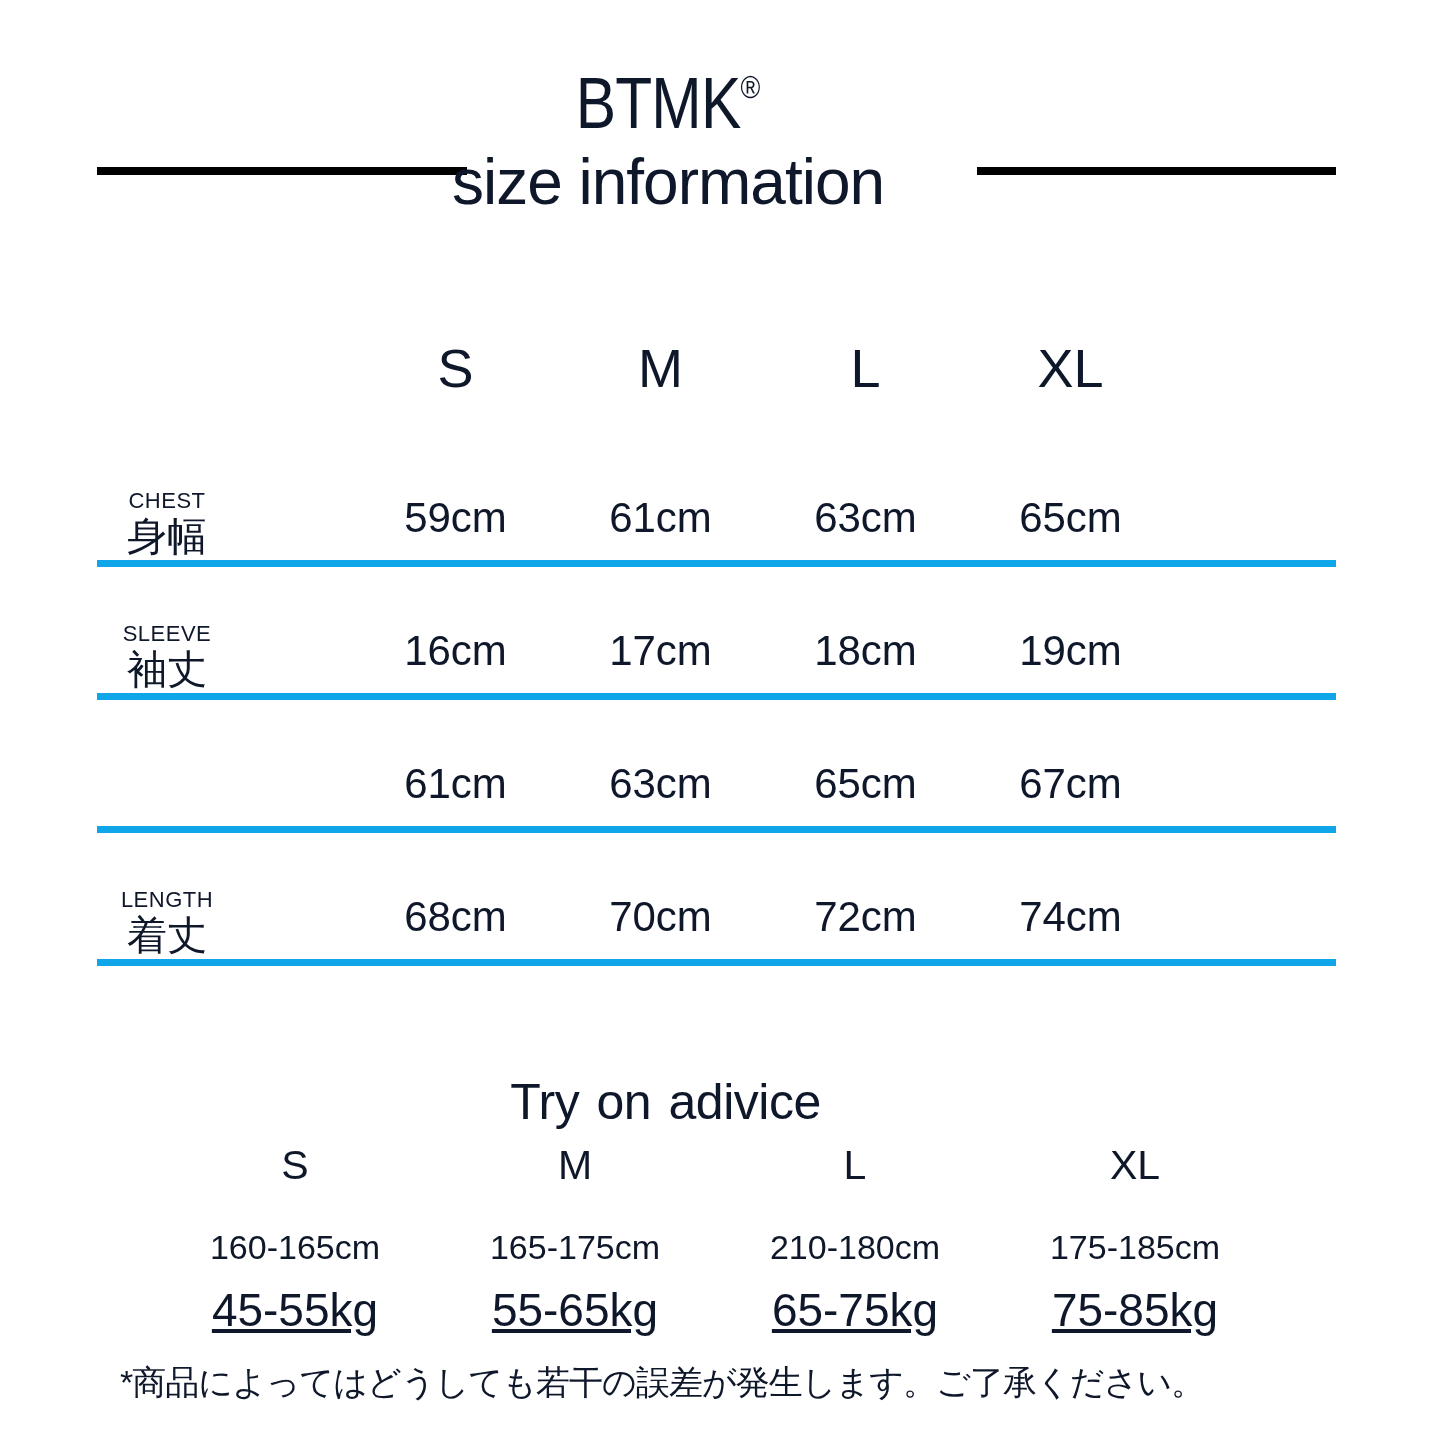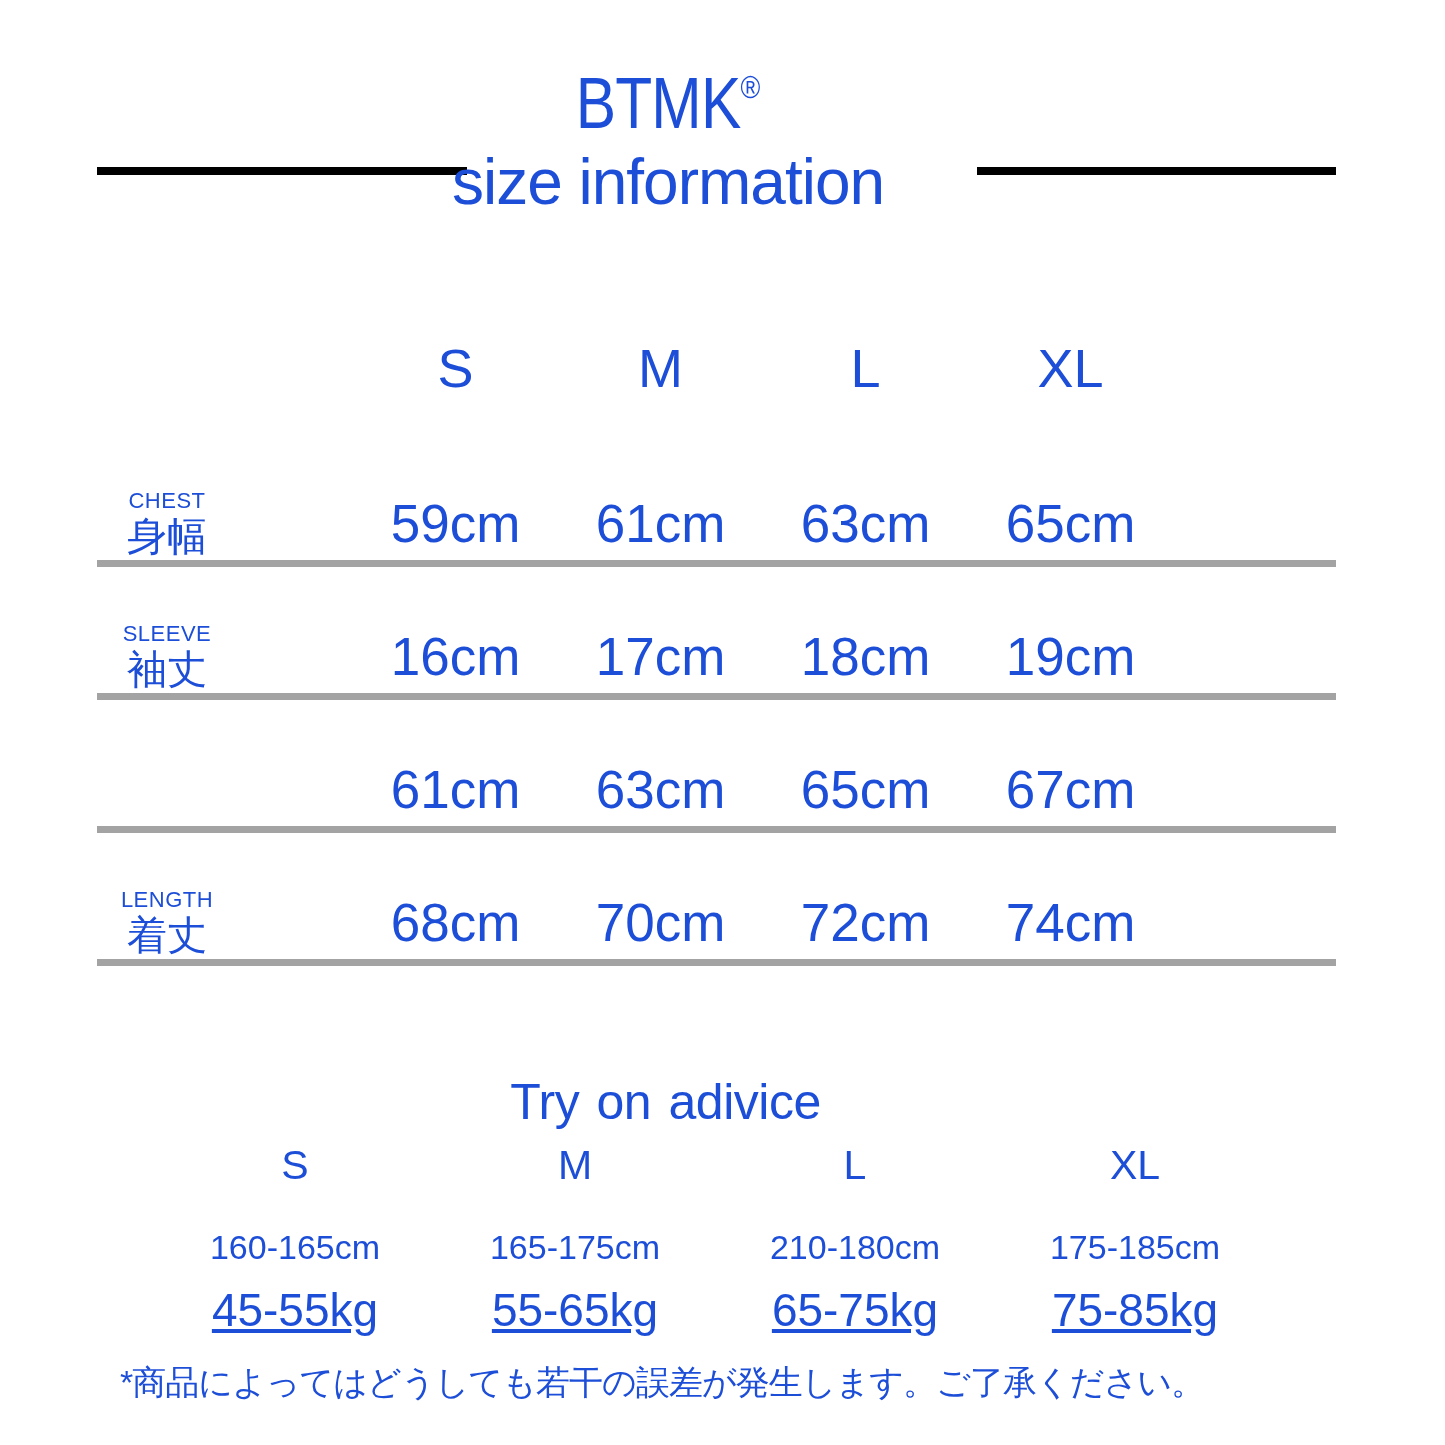--- a/index.html
+++ b/index.html
@@ -1,44 +1,44 @@
 <!DOCTYPE html>
 <html><head>
 <meta charset="utf-8">
 <style>
   html,body{margin:0;padding:0;background:#fff;}
   .canvas{
     position:relative;width:1336px;height:1445px;background:#ffffff;
-    font-family:"Liberation Sans","DejaVu Sans",sans-serif;color:#1d4ed8;
+    font-family:"Liberation Sans","DejaVu Sans",sans-serif;color:#0f172a;
     overflow:hidden;
   }
   
   .brand{
     position:absolute;left:0;right:0;top:62px;text-align:center;
     font-size:72px;line-height:1.15;letter-spacing:-1px;
     transform:scaleX(0.84);transform-origin:50% 50%;white-space:nowrap;
   }
   .reg{font-size:32px;position:relative;top:-30px;letter-spacing:0;}
   .subtitle{
     position:absolute;left:0;right:0;top:146px;text-align:center;
     font-size:64px;line-height:1.15;letter-spacing:-1px;white-space:nowrap;
   }
   .rule{position:absolute;top:167px;height:8px;background:#000;}
   .rule-left{left:97px;width:370px;}
   .rule-right{left:977px;width:371px;}
   
   .size-cols{position:absolute;left:353px;top:337px;width:820px;display:flex;}
   .size-col{width:205px;text-align:center;font-size:54px;line-height:1.15;}
-  .size-row{position:absolute;left:97px;width:1251px;height:92px;border-bottom:7px solid #a3a3a3;}
+  .size-row{position:absolute;left:97px;width:1251px;height:92px;border-bottom:7px solid #0ea5e9;}
   .r0{top:468px;} .r1{top:601px;} .r2{top:734px;} .r3{top:867px;}
   .row-label{position:absolute;left:0;top:21px;width:140px;text-align:center;}
   .row-label .en{font-size:22px;line-height:1.1;letter-spacing:0.5px;}
   .row-label .ja{font-size:40px;line-height:1.1;margin-top:1px;white-space:nowrap;}
   .row-values{position:absolute;left:256px;top:26px;width:820px;display:flex;}
-  .cell{width:205px;text-align:center;font-size:53px;line-height:1.15;white-space:nowrap;}
+  .cell{width:205px;text-align:center;font-size:42px;line-height:1.15;white-space:nowrap;}
   
   .advice-title{
     position:absolute;left:0;right:5px;top:1074px;text-align:center;
     font-size:50px;line-height:1.15;letter-spacing:-0.5px;word-spacing:4px;white-space:nowrap;
   }
   .advice-grid{position:absolute;left:155px;top:1142px;width:1120px;display:flex;}
   .advice-col{width:280px;text-align:center;}
   .adv-size{font-size:41px;line-height:1.15;}
   .adv-height{font-size:34px;line-height:1.15;margin-top:39px;white-space:nowrap;}
   .adv-weight{font-size:46px;line-height:1.15;margin-top:17px;white-space:nowrap;text-decoration:underline;}

